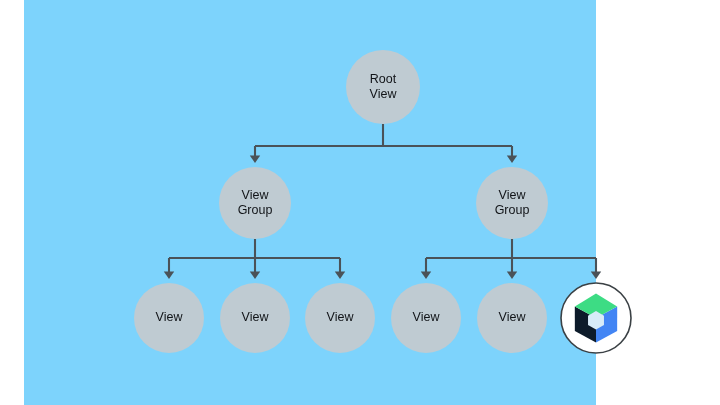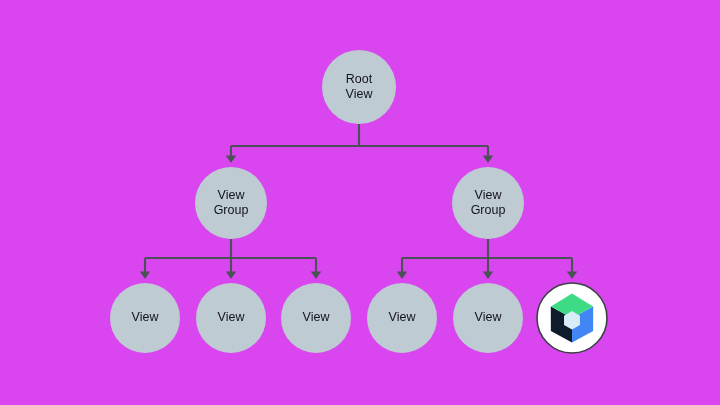--- a/index.html
+++ b/index.html
@@ -9,23 +9,24 @@
     background: #ffffff;
   }
   body {
     width: 720px;
     height: 405px;
     font-family: "Liberation Sans", sans-serif;
     overflow: hidden;
   }
   #diagram-canvas {
     position: relative;
-    width: 720px;
+    width: 572px;
     height: 405px;
-    background: #d946ef;
+    background: #7dd3fc;
+    margin-left: 24px;
   }
   svg.tree-svg {
     position: absolute;
     top: 0;
     left: 0;
     width: 720px;
     height: 405px;
     display: block;
   }
   .node-circle {

